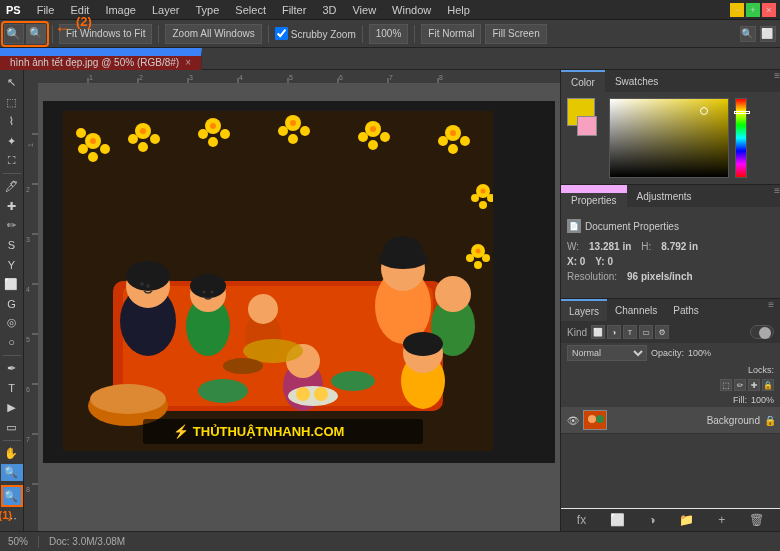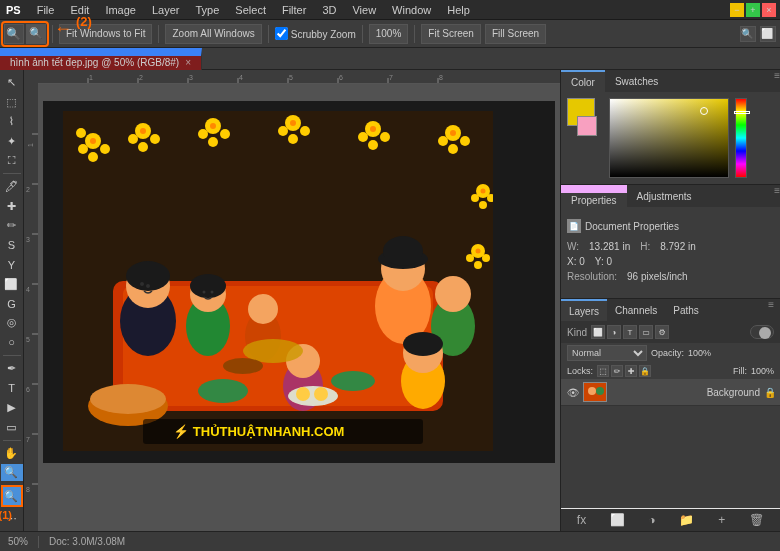--- a/index.html
+++ b/index.html
@@ -300,21 +300,21 @@
       display: flex; align-items: center; justify-content: center;
       font-size: 8px;
     }
     .prop-row {
       display: flex;
       gap: 10px;
       margin-bottom: 4px;
       font-size: 10px;
     }
     .prop-label { color: #aaa; }
-    .prop-value { color: #ccc; }
+    .prop-value { color: #ccc; font-weight: bold; }
 
     
     .layers-panel {
       flex: 1;
       display: flex;
       flex-direction: column;
       overflow: hidden;
     }
     .layers-tabs {
       display: flex;
@@ -370,24 +370,25 @@
       width: 80px;
     }
     .opacity-row {
       display: flex;
       align-items: center;
       gap: 4px;
       font-size: 9px;
     }
     .lock-row {
       display: flex;
-      align-items: center;
+      align-items: flex-end;
       padding: 2px 6px;
       gap: 4px;
       font-size: 9px;
+      flex-direction: column;
     }
     .layer-item {
       display: flex;
       align-items: center;
       padding: 3px 6px;
       gap: 4px;
       background: #4a4a4a;
       border-bottom: 1px solid #333;
       cursor: pointer;
     }
@@ -487,21 +488,21 @@
   <div class="toolbar-sep"></div>
   <button class="toolbar-btn">Zoom All Windows</button>
   <div class="toolbar-sep"></div>
   <label class="toolbar-checkbox">
     <input type="checkbox" checked="" style="cursor: pointer;">
     <span>Scrubby Zoom</span>
   </label>
   <div class="toolbar-sep"></div>
   <button class="toolbar-btn">100%</button>
   <div class="toolbar-sep"></div>
-  <button class="toolbar-btn">Fit Screen</button>
+  <button class="toolbar-btn">Fit Normal</button>
   <button class="toolbar-btn">Fill Screen</button>
   <div style="margin-left:auto; display:flex; gap:4px; align-items:center;">
     <div style="width:16px;height:16px; background:#4a4a4a; border:1px solid #555; display:flex; align-items:center; justify-content:center; cursor:pointer; font-size:10px;">🔍</div>
     <div style="width:16px;height:16px; background:#4a4a4a; border:1px solid #555; display:flex; align-items:center; justify-content:center; cursor:pointer; font-size:10px;">⬜</div>
   </div>
 </div>
 
 <div class="tab-bar">
   <div class="tab-item active">
     <span>hình ảnh tết đẹp.jpg @ 50% (RGB/8#)</span>

